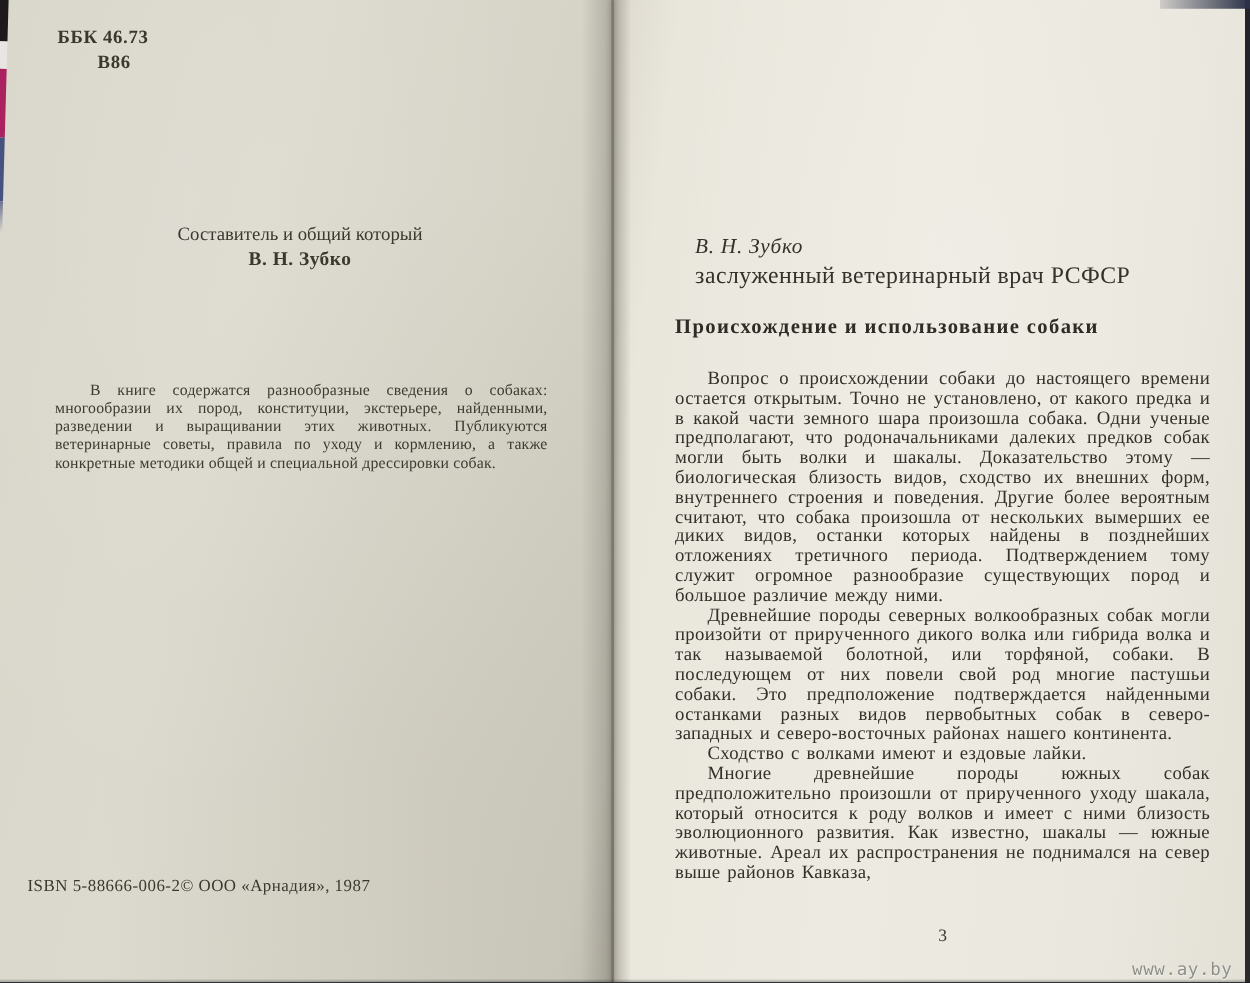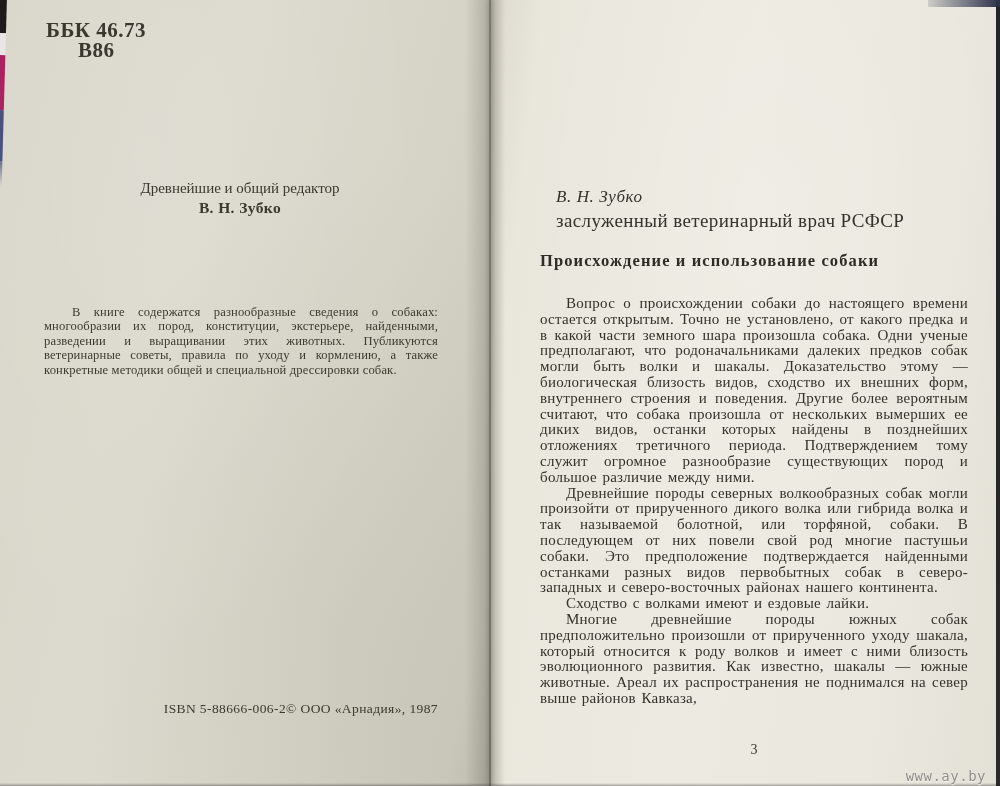--- a/index.html
+++ b/index.html
@@ -31,32 +31,32 @@
       transform:rotate(1.6deg);transform-origin:top left;display:flex;flex-direction:column;}
   .spine-strip .seg{width:100%;}
   .edge-top-right{position:absolute;left:928px;top:0;width:72px;height:7px;
       background:linear-gradient(to right,rgba(40,46,70,.15),#2c3148);}
   .edge-right{position:absolute;right:0;top:250px;width:4px;height:536px;
       background:linear-gradient(to bottom,rgba(50,48,42,0),rgba(50,48,42,.55));}
   .edge-bottom{position:absolute;left:0;bottom:0;width:100%;height:3px;
       background:linear-gradient(to bottom,rgba(0,0,0,0),rgba(30,30,28,.35));}
 
   
-  .bbk{position:absolute;left:46px;top:20px;font-size:21px;font-weight:bold;
+  .bbk{position:absolute;left:46px;top:20px;font-size:15px;font-weight:bold;
       color:#3b382f;line-height:20px;letter-spacing:.5px;}
   .bbk .l2{margin-left:32px;}
   .editor{position:absolute;left:0;top:179px;width:480px;text-align:center;
       color:#3b382f;font-size:15px;line-height:19px;}
   .editor .name{font-weight:bold;font-size:15.5px;letter-spacing:.4px;}
   .annotation{position:absolute;left:44px;top:305px;width:394px;
       font-size:12.6px;line-height:14.4px;text-align:justify;color:#3d3a31;
       letter-spacing:.15px;}
   .annotation p{margin:0;text-indent:28px;}
   .imprint{position:absolute;left:22px;top:701px;width:416px;display:flex;
-      justify-content:flex-end;font-size:13.5px;color:#3b382f;letter-spacing:.4px;}
+      justify-content:flex-start;font-size:13.5px;color:#3b382f;letter-spacing:.4px;}
 
   
   .author-block{position:absolute;left:556px;top:187px;color:#34322b;}
   .author-name{font-style:italic;font-size:17px;letter-spacing:.6px;}
   .author-title{font-size:19px;margin-top:3px;letter-spacing:.4px;}
   .chapter-title{position:absolute;left:540px;top:251px;width:428px;text-align:left;
       font-weight:bold;font-size:16.5px;letter-spacing:1.1px;color:#2e2c26;}
   .bodytext{position:absolute;left:540px;top:296px;width:428px;
       font-size:15px;line-height:15.8px;text-align:justify;color:#33312a;
       letter-spacing:.25px;word-spacing:1.5px;hyphens:auto;}
@@ -73,21 +73,21 @@
 
 <div class="photo">
 
   <div class="page-left">
     <div class="bbk">
       <div>ББК 46.73</div>
       <div class="l2">В86</div>
     </div>
 
     <div class="editor">
-      <div>Древнейшие и общий редактор</div>
+      <div>Составитель и общий который</div>
       <div class="name">В. Н. Зубко</div>
     </div>
 
     <div class="annotation">
       <p>В книге содержатся разнообразные сведения о собаках: многообразии их пород, конституции, экстерьере, найденными, разведении и выращивании этих животных. Публикуются ветеринарные советы, правила по уходу и кормлению, а также конкретные методики общей и специальной дрессировки собак.</p>
     </div>
 
     <div class="imprint">
       <span>ISBN 5-88666-006-2</span>
       <span>© ООО «Арнадия», 1987</span>

